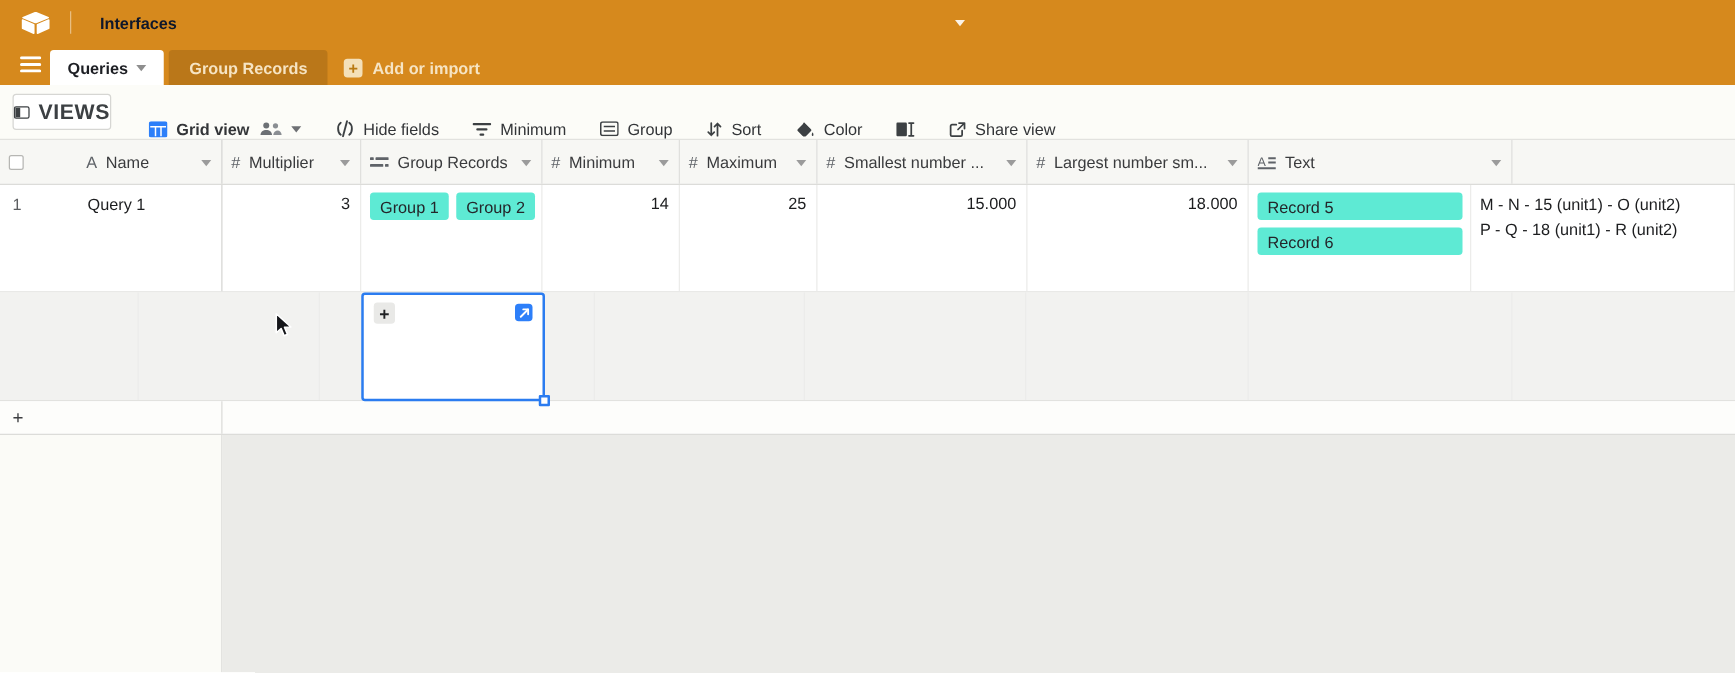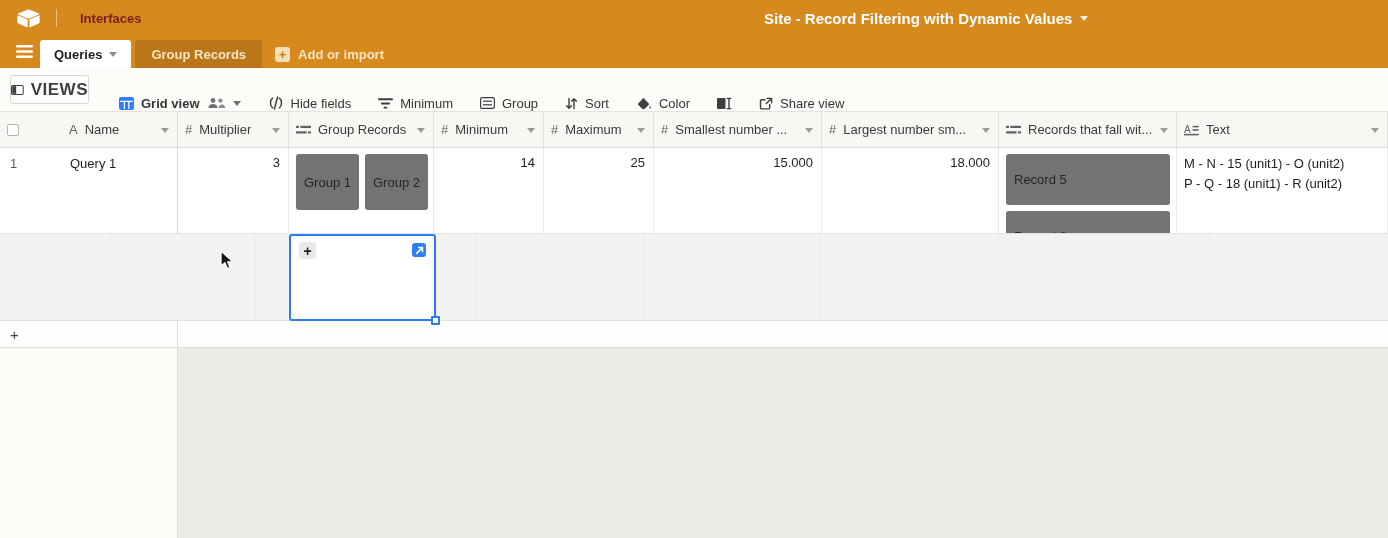--- a/index.html
+++ b/index.html
@@ -2,21 +2,21 @@
 <html><head>
 <meta charset="utf-8">
 <style>
   html,body{margin:0;padding:0;background:#fff;}
   .app{position:relative;width:1388px;height:538px;overflow:hidden;
        font-family:"Liberation Sans",sans-serif;background:#fff;-webkit-font-smoothing:antialiased;}
   
   .topbar{position:absolute;left:0;top:0;width:100%;height:36px;background:#d6891d;display:flex;align-items:center;}
   .logo{margin-left:17px;flex:none;}
   .tb-divider{width:1px;height:18px;background:rgba(255,255,255,.45);margin-left:16px;flex:none;}
-  .app-label{margin-left:23px;color:#7f1d1d;font-size:13px;font-weight:700;}
+  .app-label{margin-left:23px;color:#0f172a;font-size:13px;font-weight:700;}
   .title-wrap{position:absolute;left:764px;top:0;height:36px;display:flex;align-items:center;gap:8px;}
   .title{color:#fff;font-size:15px;font-weight:700;}
   .car{width:0;height:0;border:4px solid transparent;border-top:5px solid currentColor;margin-top:5px;}
   .title-car{color:rgba(255,255,255,.9);}
   
   .tabbar{position:absolute;left:0;top:36px;width:100%;height:32px;background:#d6891d;}
   .burger{position:absolute;left:16px;top:9px;}
   .tabs{position:absolute;left:40px;bottom:0;display:flex;align-items:flex-end;gap:4px;}
   .tab{height:28px;display:flex;align-items:center;gap:7px;padding:0 16px;border-radius:3px 3px 0 0;
        font-size:13px;font-weight:700;background:rgba(0,0,0,.13);color:#f6e4c3;cursor:default;}
@@ -49,21 +49,21 @@
   .hc0-icon{margin-left:50px;}
   .dcell{box-sizing:border-box;height:100%;border-right:1px solid #ececea;font-size:13px;color:#1c1d1f;
          padding:7px 6px 0 7px;overflow:hidden;}
   .fr{border-right:1px solid #d6d6d3 !important;}
   .num{text-align:right;padding-right:8px;}
   .cb{width:12px;height:12px;box-sizing:border-box;border:1px solid #b6b6b3;border-radius:2px;background:#fff;flex:none;}
   .rnum{color:#5b5d60;font-size:13px;}
   .namecell{display:flex;align-items:flex-start;padding-left:10px;padding-top:8px;}
   .namecell .rnum{width:60px;flex:none;}
   .chips{display:flex;gap:6px;padding-top:6px;padding-left:7px;}
-  .chip{height:20px;display:flex;align-items:center;padding:18px 8px;border-radius:3px;background:#737373;color:#24262a;font-size:13px;white-space:nowrap;}
+  .chip{height:20px;display:flex;align-items:center;padding:1px 8px;border-radius:3px;background:#5eead4;color:#24262a;font-size:13px;white-space:nowrap;}
   .textcell{line-height:20px;padding-top:6px;white-space:nowrap;}
   .r2c0{display:flex;align-items:center;padding-left:6px;padding-top:10px;align-items:flex-start;}
   .r2line{display:flex;align-items:center;}
   .r2line .cb{margin-top:1px;}
   .r2-expand{margin-left:20px;flex:none;}
   .r2-name{margin-left:17px;}
   
   .selcell{position:absolute;left:289px;top:234px;width:147px;height:87px;box-sizing:border-box;
            border:2px solid #2b7cf0;border-radius:3px;background:#fff;z-index:6;}
   .cell-plus{position:absolute;left:8px;top:6px;width:17px;height:17px;border-radius:3px;background:#e9e9e7;
@@ -91,21 +91,20 @@
     <span class="logo">
       <svg width="23" height="19" viewBox="0 0 24 19">
         <path d="M10.8 .4 L1.2 4.4 c-.5 .2 -.5 .8 0 1 l9.7 4 c.7 .3 1.5 .3 2.2 0 l9.7 -4 c.5 -.2 .5 -.8 0 -1 L13.2 .4 c-.8 -.3 -1.6 -.3 -2.4 0 z" fill="#fff"></path>
         <path d="M12.9 10.9 v7.1 c0 .5 .5 .8 .9 .6 l9.3 -4.1 c.3 -.1 .5 -.4 .5 -.7 V6.9 c0 -.5 -.5 -.8 -.9 -.6 l-9.3 3.9 c-.3 .1 -.5 .4 -.5 .7 z" fill="#fff"></path>
         <path d="M11.1 10.9 v7.1 c0 .5 -.5 .8 -.9 .6 L.9 14.5 c-.3 -.1 -.5 -.4 -.5 -.7 V6.9 c0 -.5 .5 -.8 .9 -.6 l9.3 3.9 c.3 .1 .5 .4 .5 .7 z" fill="#fff"></path>
       </svg>
     </span>
     <span class="tb-divider"></span>
     <span class="app-label">Interfaces</span>
     <div class="title-wrap">
-      <span class="title">Site - Record Filtering with Dynamic Values</span>
       <span class="car title-car"></span>
     </div>
   </div>
 
   <div class="tabbar">
     <span class="burger">
       <svg width="17" height="13" viewBox="0 0 17 13">
         <rect x="0" y="0" width="17" height="2.4" rx="1.2" fill="#fff"></rect>
         <rect x="0" y="5.3" width="17" height="2.4" rx="1.2" fill="#fff"></rect>
         <rect x="0" y="10.6" width="17" height="2.4" rx="1.2" fill="#fff"></rect>
@@ -242,31 +241,20 @@
     </div>
     <div class="hcell w5">
       <span class="hicon">#</span>
       <span class="lbl">Smallest number ...</span>
       <span class="sp"></span>
         <span class="car hdr-car"></span>
     </div>
     <div class="hcell w6">
       <span class="hicon">#</span>
       <span class="lbl">Largest number sm...</span>
-      <span class="sp"></span>
-        <span class="car hdr-car"></span>
-    </div>
-    <div class="hcell w7">
-      <svg width="15" height="10" viewBox="0 0 15 10">
-        <rect x="0" y="0.8" width="3" height="2.2" rx=".5" fill="#5f6368"></rect>
-          <rect x="4.4" y="0.8" width="10.6" height="2.2" rx=".5" fill="#5f6368"></rect>
-        <rect x="0" y="6.2" width="10.6" height="2.2" rx=".5" fill="#5f6368"></rect>
-          <rect x="12" y="6.2" width="3" height="2.2" rx=".5" fill="#5f6368"></rect>
-      </svg>
-      <span class="lbl">Records that fall wit...</span>
       <span class="sp"></span>
         <span class="car hdr-car"></span>
     </div>
     <div class="hcell w8">
       <svg width="15" height="12" viewBox="0 0 15 12">
         <text x="0" y="8.6" font-size="10" font-family="Liberation Sans, sans-serif" fill="#5f6368">A</text>
         <rect x="8.6" y="1.8" width="6" height="1.6" fill="#5f6368"></rect>
           <rect x="8.6" y="5.2" width="6" height="1.6" fill="#5f6368"></rect>
         <rect x="0" y="9.8" width="14.6" height="1.6" fill="#5f6368"></rect>
       </svg>

